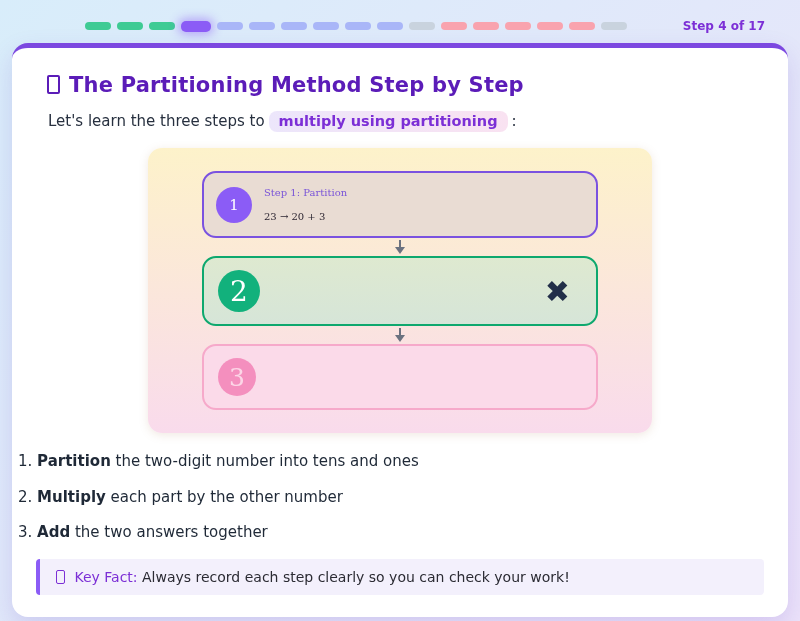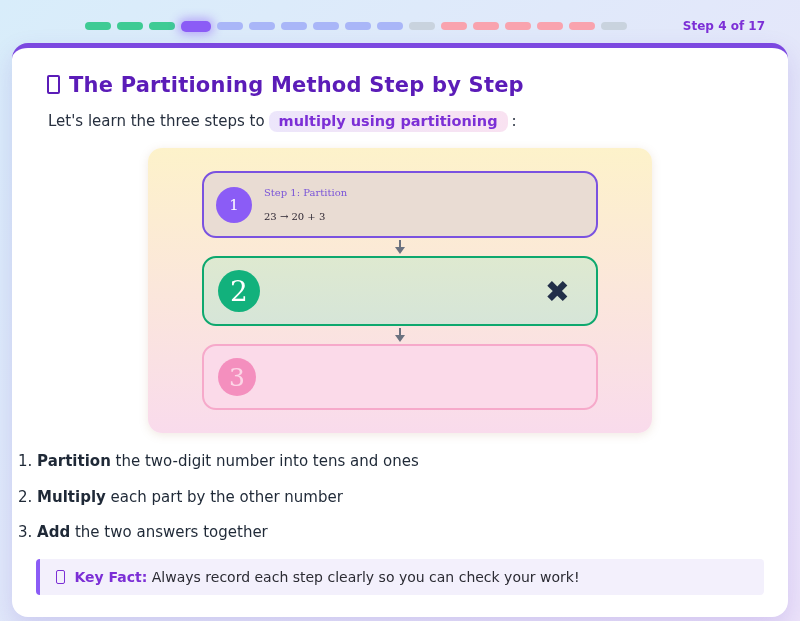--- a/index.html
+++ b/index.html
@@ -118,21 +118,21 @@
 
   
   .keyfact {
     margin:3px 24px 0;
     background:var(--keyfact-bg);
     border-left:4px solid var(--keyfact-border);
     border-radius:4px;
     padding:10px 16px;
     font-size:14px; color:#2b2b33;
   }
-  .kf-label { color:var(--accent-purple); font-weight:bold; }
+  .kf-label { color:var(--accent-purple); font-weight:normal; }
 </style>
 </head>
 <body>
 
 <div class="progress-row">
   <span class="seg" data-state="done"></span>
   <span class="seg" data-state="done"></span>
   <span class="seg" data-state="done"></span>
   <span class="seg" data-state="current"></span>
   <span class="seg" data-state="upcoming"></span>

